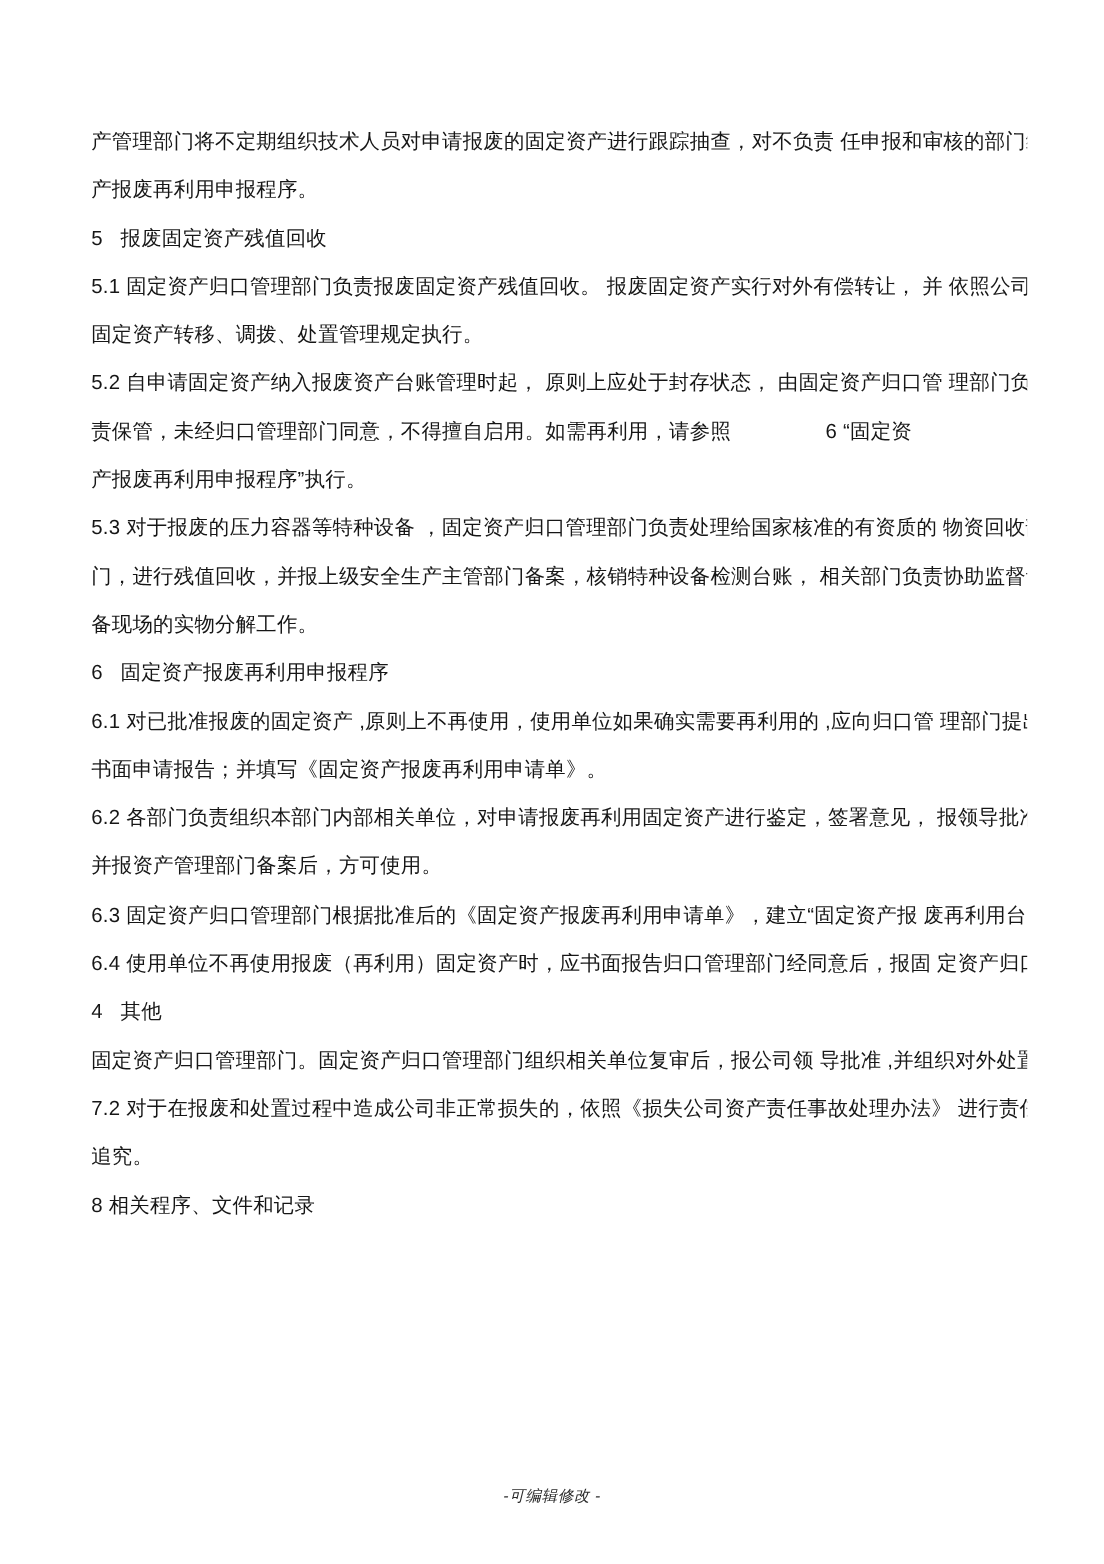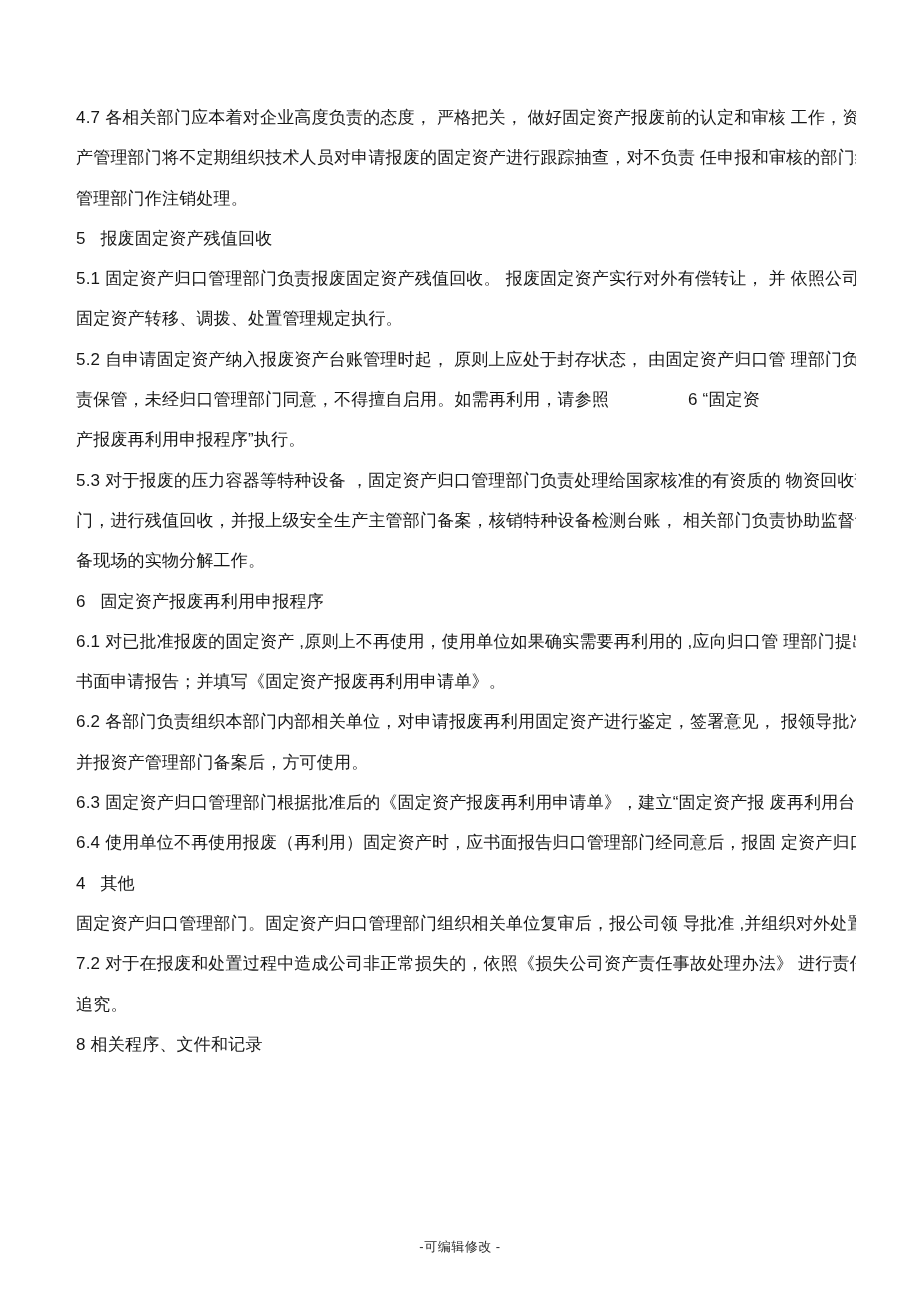--- a/index.html
+++ b/index.html
@@ -36,32 +36,32 @@
   .page-footer {
     position: absolute;
     top: 1238px;
     left: 0;
     width: 920px;
     text-align: center;
     font-size: 13px;
     line-height: 18px;
     color: #2a2a2a;
     letter-spacing: 0.5px;
+    font-style: italic;
   }
 </style>
 </head>
 <body>
 
 <div class="page">
   <div class="doc-content">
 
     <div class="para">
-      <div class="line">4.7 各相关部门应本着对企业高度负责的态度， 严格把关， 做好固定资产报废前的认定和审核 工作，资</div>
       <div class="line">产管理部门将不定期组织技术人员对申请报废的固定资产进行跟踪抽查，对不负责 任申报和审核的部门给</div>
-      <div class="line">管理部门作注销处理。</div>
+      <div class="line">产报废再利用申报程序。</div>
     </div>
 
     <div class="para">
       <div class="line">5   报废固定资产残值回收</div>
     </div>
 
     <div class="para">
       <div class="line">5.1 固定资产归口管理部门负责报废固定资产残值回收。 报废固定资产实行对外有偿转让， 并 依照公司</div>
       <div class="line">固定资产转移、调拨、处置管理规定执行。</div>
     </div>

